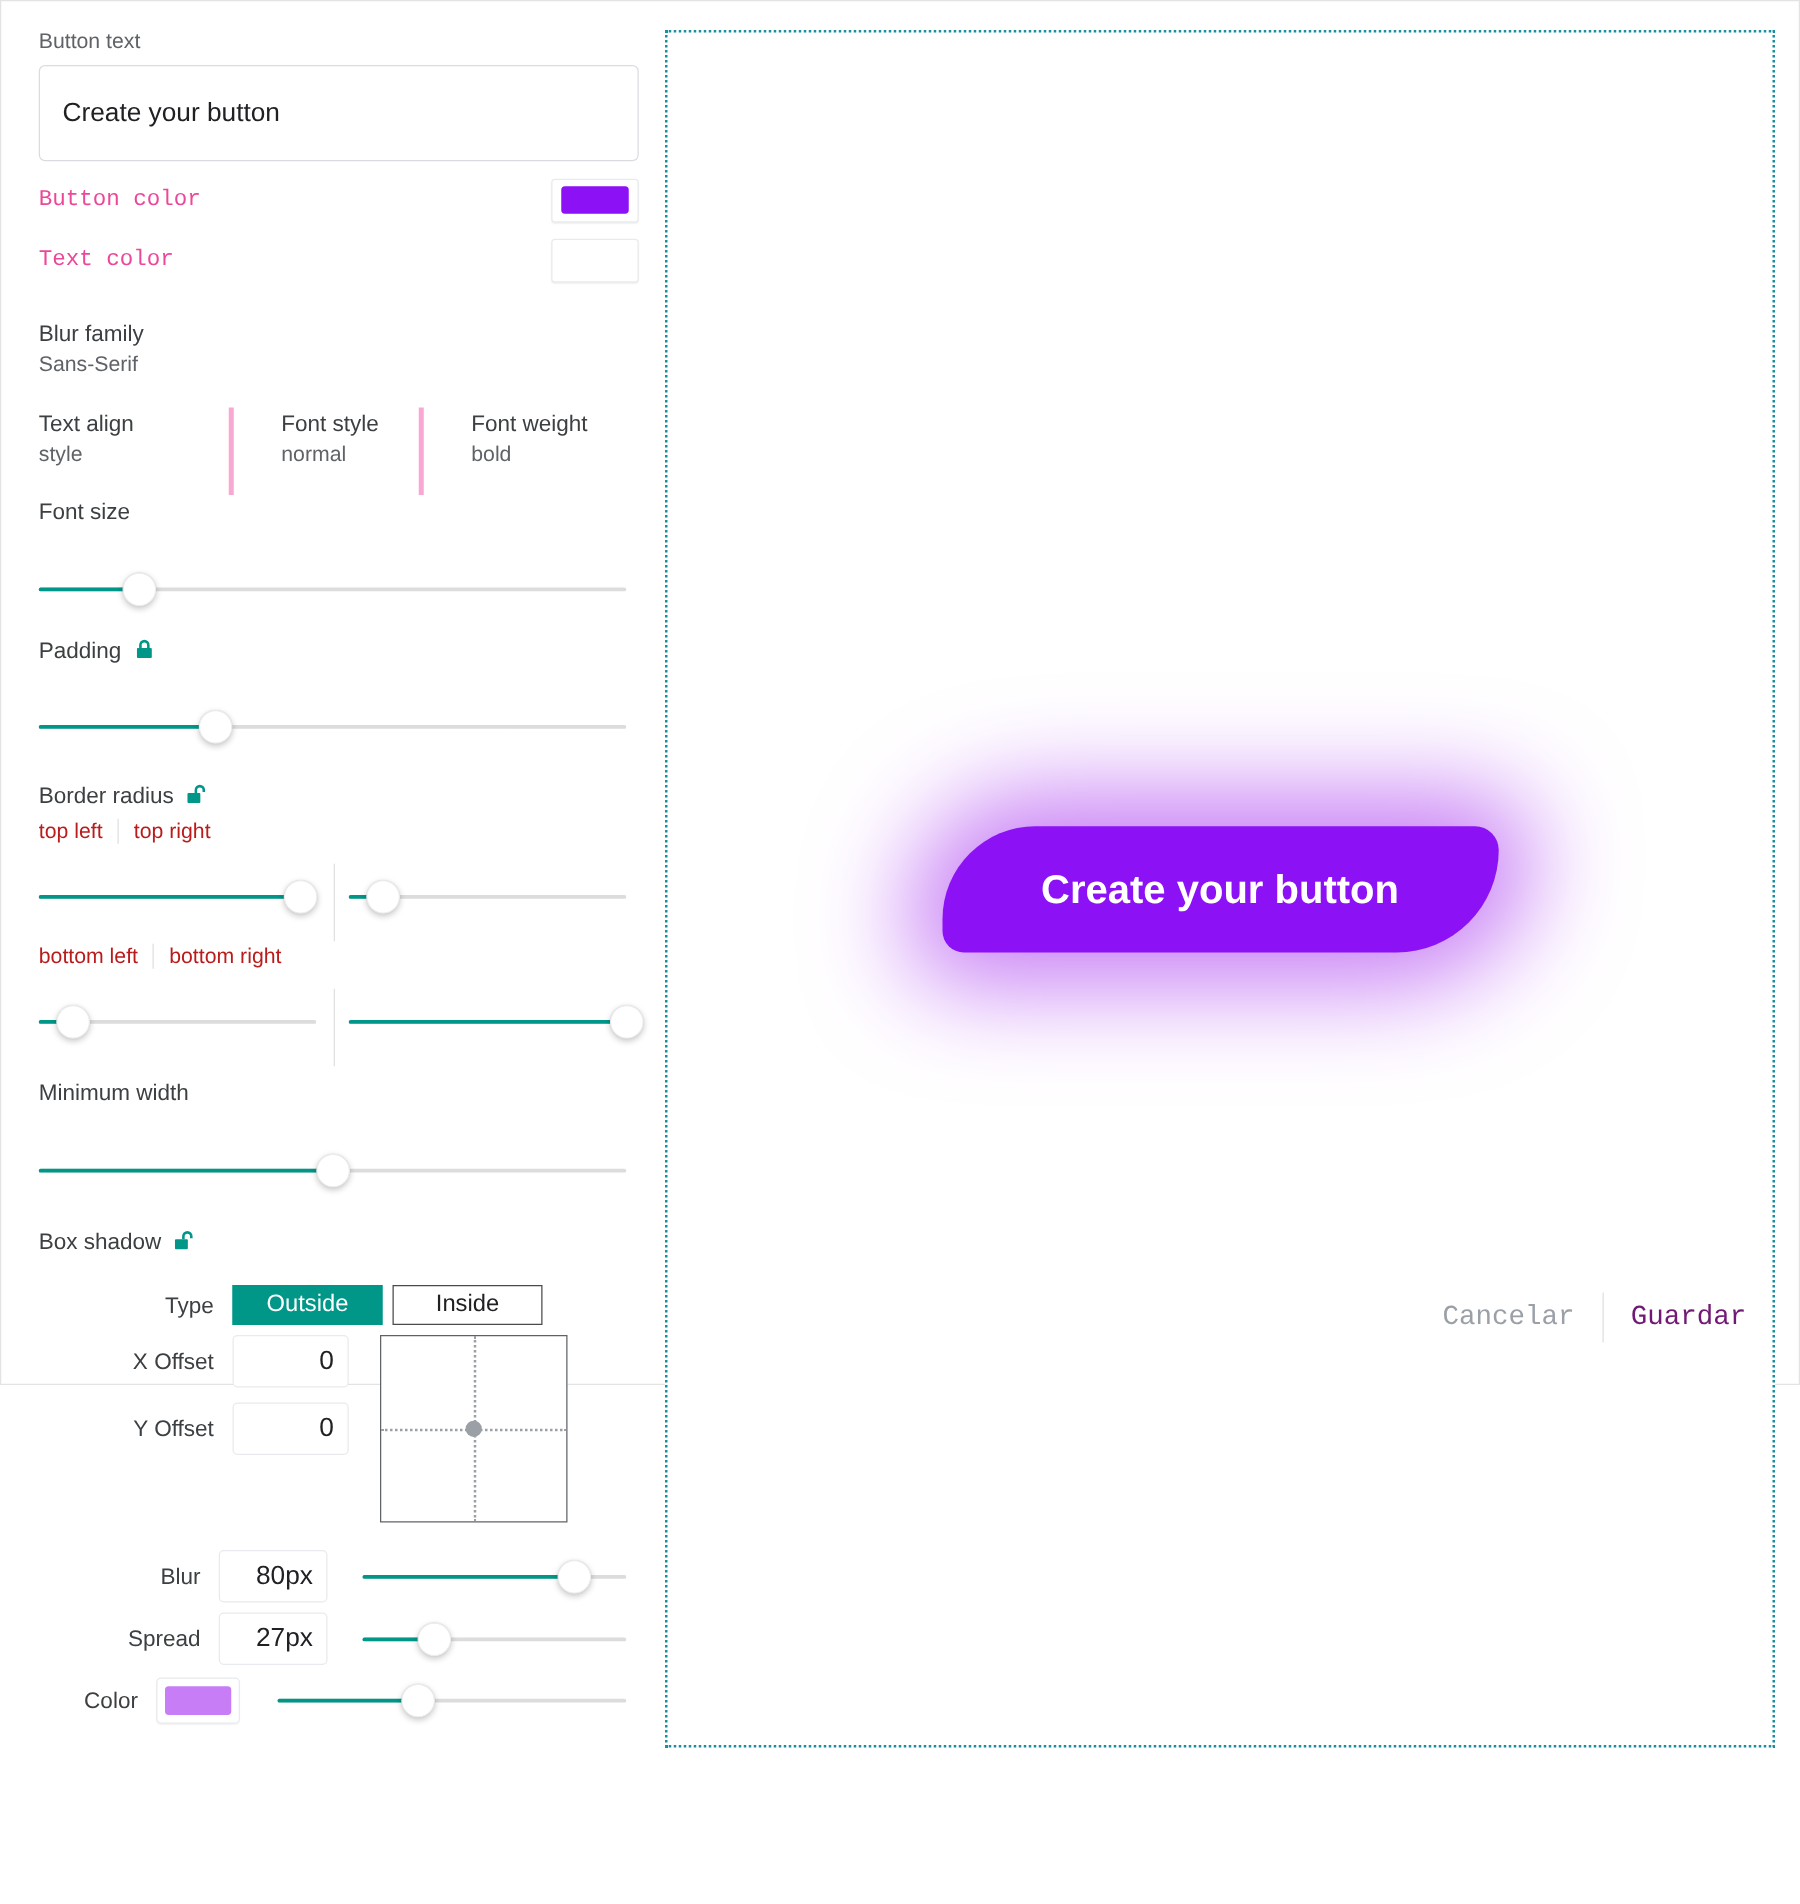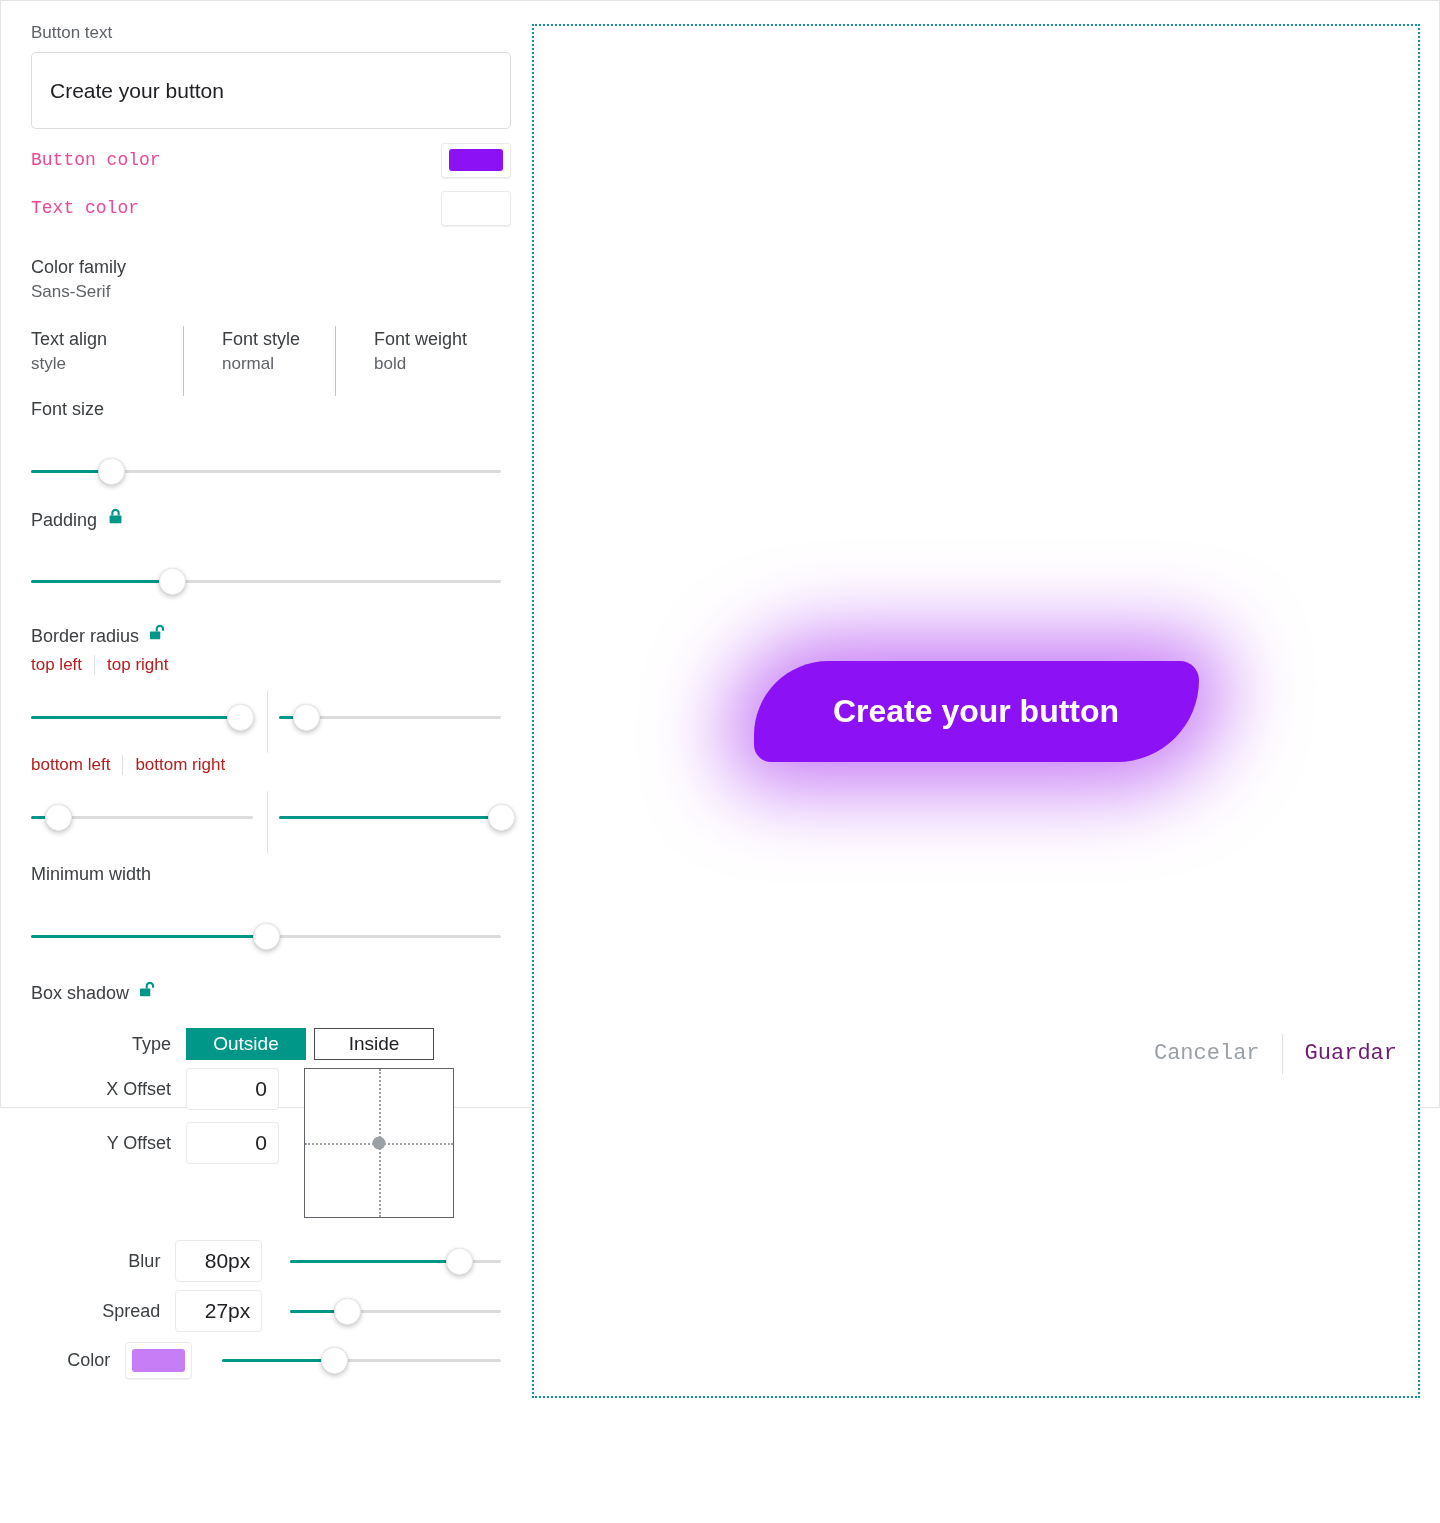--- a/index.html
+++ b/index.html
@@ -76,21 +76,21 @@
   .triple {
     display: flex;
     margin-top: 22px;
     height: 70px;
   }
   .triple > div {
     padding-right: 16px;
     padding-left: 0;
   }
   .triple > div + div {
-    border-left: 1px solid #f9a8d4;
+    border-left: 4px solid #f9a8d4;
     padding-left: 38px;
   }
   .tri-1 { width: 152px; }
   .tri-2 { width: 152px; }
   .tri-3 { width: 176px; }
 
   
   .slider {
     position: relative;
     height: 40px;
@@ -115,21 +115,21 @@
     top: 7px;
     width: 27px; height: 27px;
     margin-left: -13px;
     border-radius: 50%;
     background: #ffffff;
     border: 1px solid #ececec;
     box-shadow: 0 2px 5px rgba(0,0,0,.22), 0 0 1px rgba(0,0,0,.12);
   }
 
   .section-head {
-    display: flex; align-items: flex-start;
+    display: flex; align-items: center;
     gap: 9px;
     margin-top: 16px;
     margin-bottom: 4px;
   }
 
   
   .lock { width: 19px; height: 20px; display:block; }
 
   .radius-grid { margin-top: 6px; }
   .radius-labels {
@@ -298,21 +298,21 @@
     </div>
 
     <div class="row-color second">
       <span class="row-color-label">Text color</span>
       <span class="swatch-box">
         <span class="swatch empty" id="sw-text" style="background: rgb(255, 255, 255);"></span>
       </span>
     </div>
 
     <div class="font-family-group">
-      <div class="block-label">Color family</div>
+      <div class="block-label">Blur family</div>
       <div class="block-sub">Sans-Serif</div>
     </div>
 
     <div class="triple">
       <div class="tri-1">
         <div class="block-label">Text align</div>
         <div class="block-sub">style</div>
       </div>
       <div class="tri-2">
         <div class="block-label">Font style</div>

